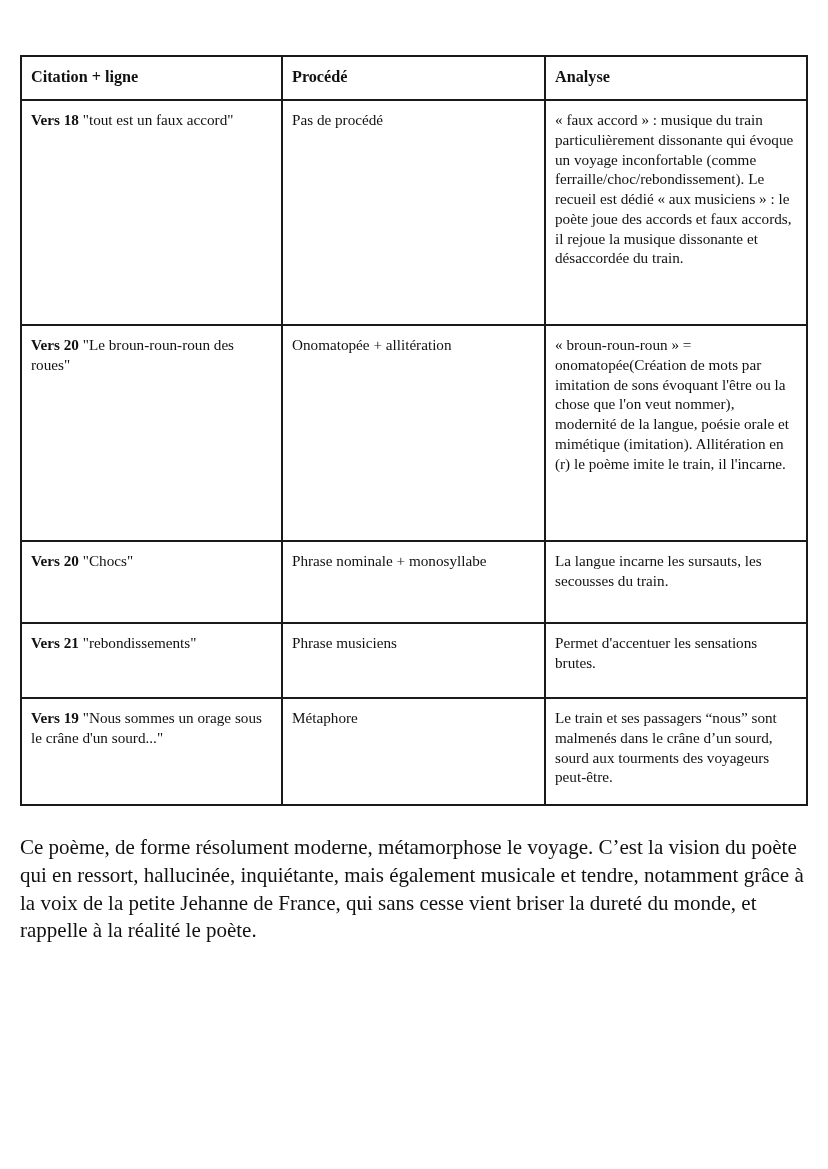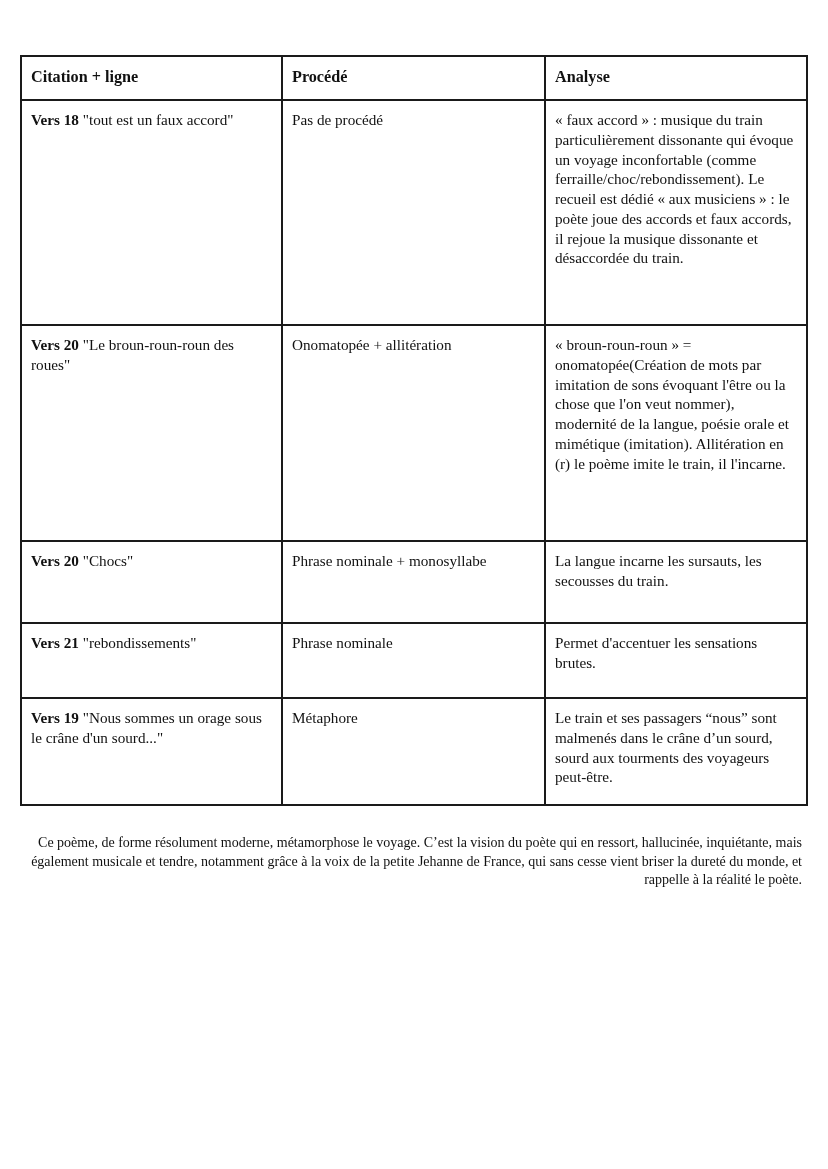--- a/index.html
+++ b/index.html
@@ -70,24 +70,24 @@
     margin-top: 28px;
     width: 790px;
   }
   .conclusion-heading {
     font-weight: bold;
     font-size: 16.3px;
     margin: 0 0 4px 0;
     line-height: 1.25;
   }
   .conclusion-body {
-    font-size: 14px;
+    font-size: 21px;
     line-height: 1.32;
-    margin: 8px;
-    text-align: right;
+    margin: 0;
+    text-align: left;
   }
   .author-line {
     margin-top: 26px;
     font-size: 13.2px;
     line-height: 1.3;
   }
 </style>
 </head>
 <body>
 
@@ -121,21 +121,21 @@
       </tr>
 
       <tr class="row-h-20">
         <td><span class="vers-label">Vers 20</span> <span class="cite-text">"Chocs"</span></td>
         <td>Phrase nominale + monosyllabe</td>
         <td>La langue incarne les sursauts, les secousses du train.</td>
       </tr>
 
       <tr class="row-h-21">
         <td><span class="vers-label">Vers 21</span> <span class="cite-text">"rebondissements"</span></td>
-        <td>Phrase nominale</td>
+        <td>Phrase musiciens</td>
         <td>Permet d'accentuer les sensations brutes.</td>
       </tr>
 
       <tr class="row-h-22">
         <td><span class="vers-label">Vers 19</span> <span class="cite-text">"Nous sommes un orage sous le crâne d'un sourd..."</span></td>
         <td>Métaphore</td>
         <td>Le train et ses passagers “nous” sont malmenés dans le crâne d’un sourd, sourd aux tourments des voyageurs peut-être.</td>
       </tr>
 
     </tbody>

